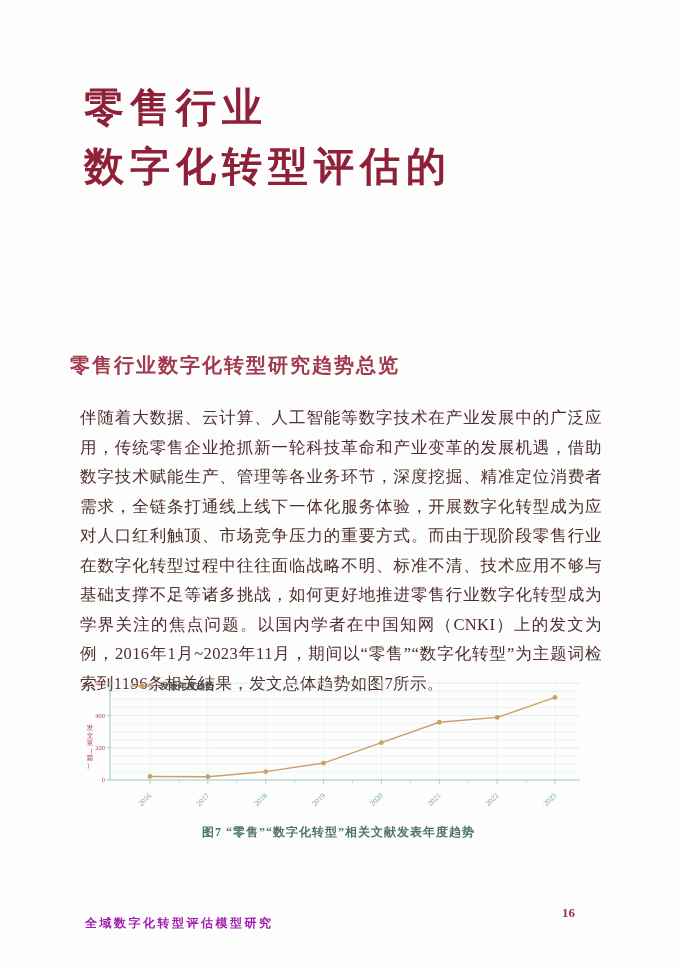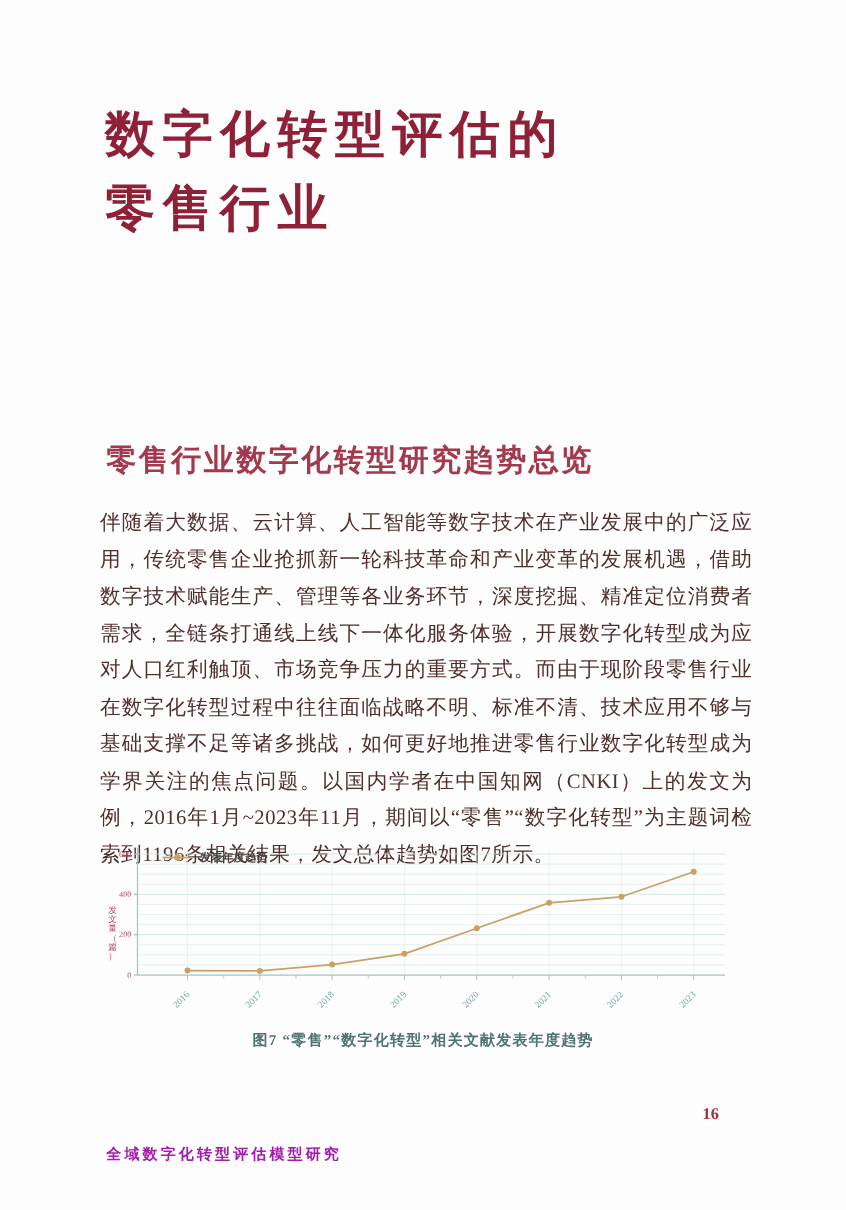--- a/index.html
+++ b/index.html
@@ -14,22 +14,22 @@
   .doc-title{
     position:absolute;left:84px;top:78px;
     font-size:40px;font-weight:bold;
     color:#8e2138;
     line-height:59px;
     letter-spacing:6px;
     margin:0;
   }
   .doc-title span{display:block;}
   .section-heading{
-    position:absolute;left:85px;top:352px;
-    font-size:24px;font-weight:bold;
+    position:absolute;left:70px;top:352px;
+    font-size:20px;font-weight:bold;
     color:#a23a4e;
     letter-spacing:2px;
     margin:0;
   }
   .body-paragraph{
     position:absolute;left:80px;top:403px;
     width:522px;
     font-size:16.5px;
     line-height:29.5px;
     color:#4e2f2c;
@@ -49,33 +49,33 @@
     color:#4e7372;
     letter-spacing:1px;
   }
   .footer-left{
     position:absolute;left:85px;top:915px;
     font-size:12px;font-weight:bold;
     color:#a21caf;
     letter-spacing:2.5px;
   }
   .page-number{
-    position:absolute;left:562px;top:883px;
+    position:absolute;left:562px;top:905px;
     font-size:13px;font-weight:bold;
     color:#a02e42;
   }
 </style>
 </head>
 <body>
 
 <div class="page">
 
   <h1 class="doc-title">
+    <span>零售行业</span>
     <span>数字化转型评估的</span>
-    <span>零售行业</span>
   </h1>
 
   <h2 class="section-heading">零售行业数字化转型研究趋势总览</h2>
 
   <p class="body-paragraph">伴随着大数据、云计算、人工智能等数字技术在产业发展中的广泛应用，传统零售企业抢抓新一轮科技革命和产业变革的发展机遇，借助数字技术赋能生产、管理等各业务环节，深度挖掘、精准定位消费者需求，全链条打通线上线下一体化服务体验，开展数字化转型成为应对人口红利触顶、市场竞争压力的重要方式。而由于现阶段零售行业在数字化转型过程中往往面临战略不明、标准不清、技术应用不够与基础支撑不足等诸多挑战，如何更好地推进零售行业数字化转型成为学界关注的焦点问题。以国内学者在中国知网（CNKI）上的发文为例，2016年1月~2023年11月，期间以“零售”“数字化转型”为主题词检索到1196条相关结果，发文总体趋势如图7所示。</p>
 
   <div class="figure-block">
     <svg id="chart-svg" width="516" height="140" viewBox="0 0 516 140" xmlns="http://www.w3.org/2000/svg">
         <line x1="30" y1="99.93548387096774" x2="500" y2="99.93548387096774" stroke="#ddeeea" stroke-width="0.6"></line>
         <line x1="30" y1="91.87096774193549" x2="500" y2="91.87096774193549" stroke="#ddeeea" stroke-width="0.6"></line>

